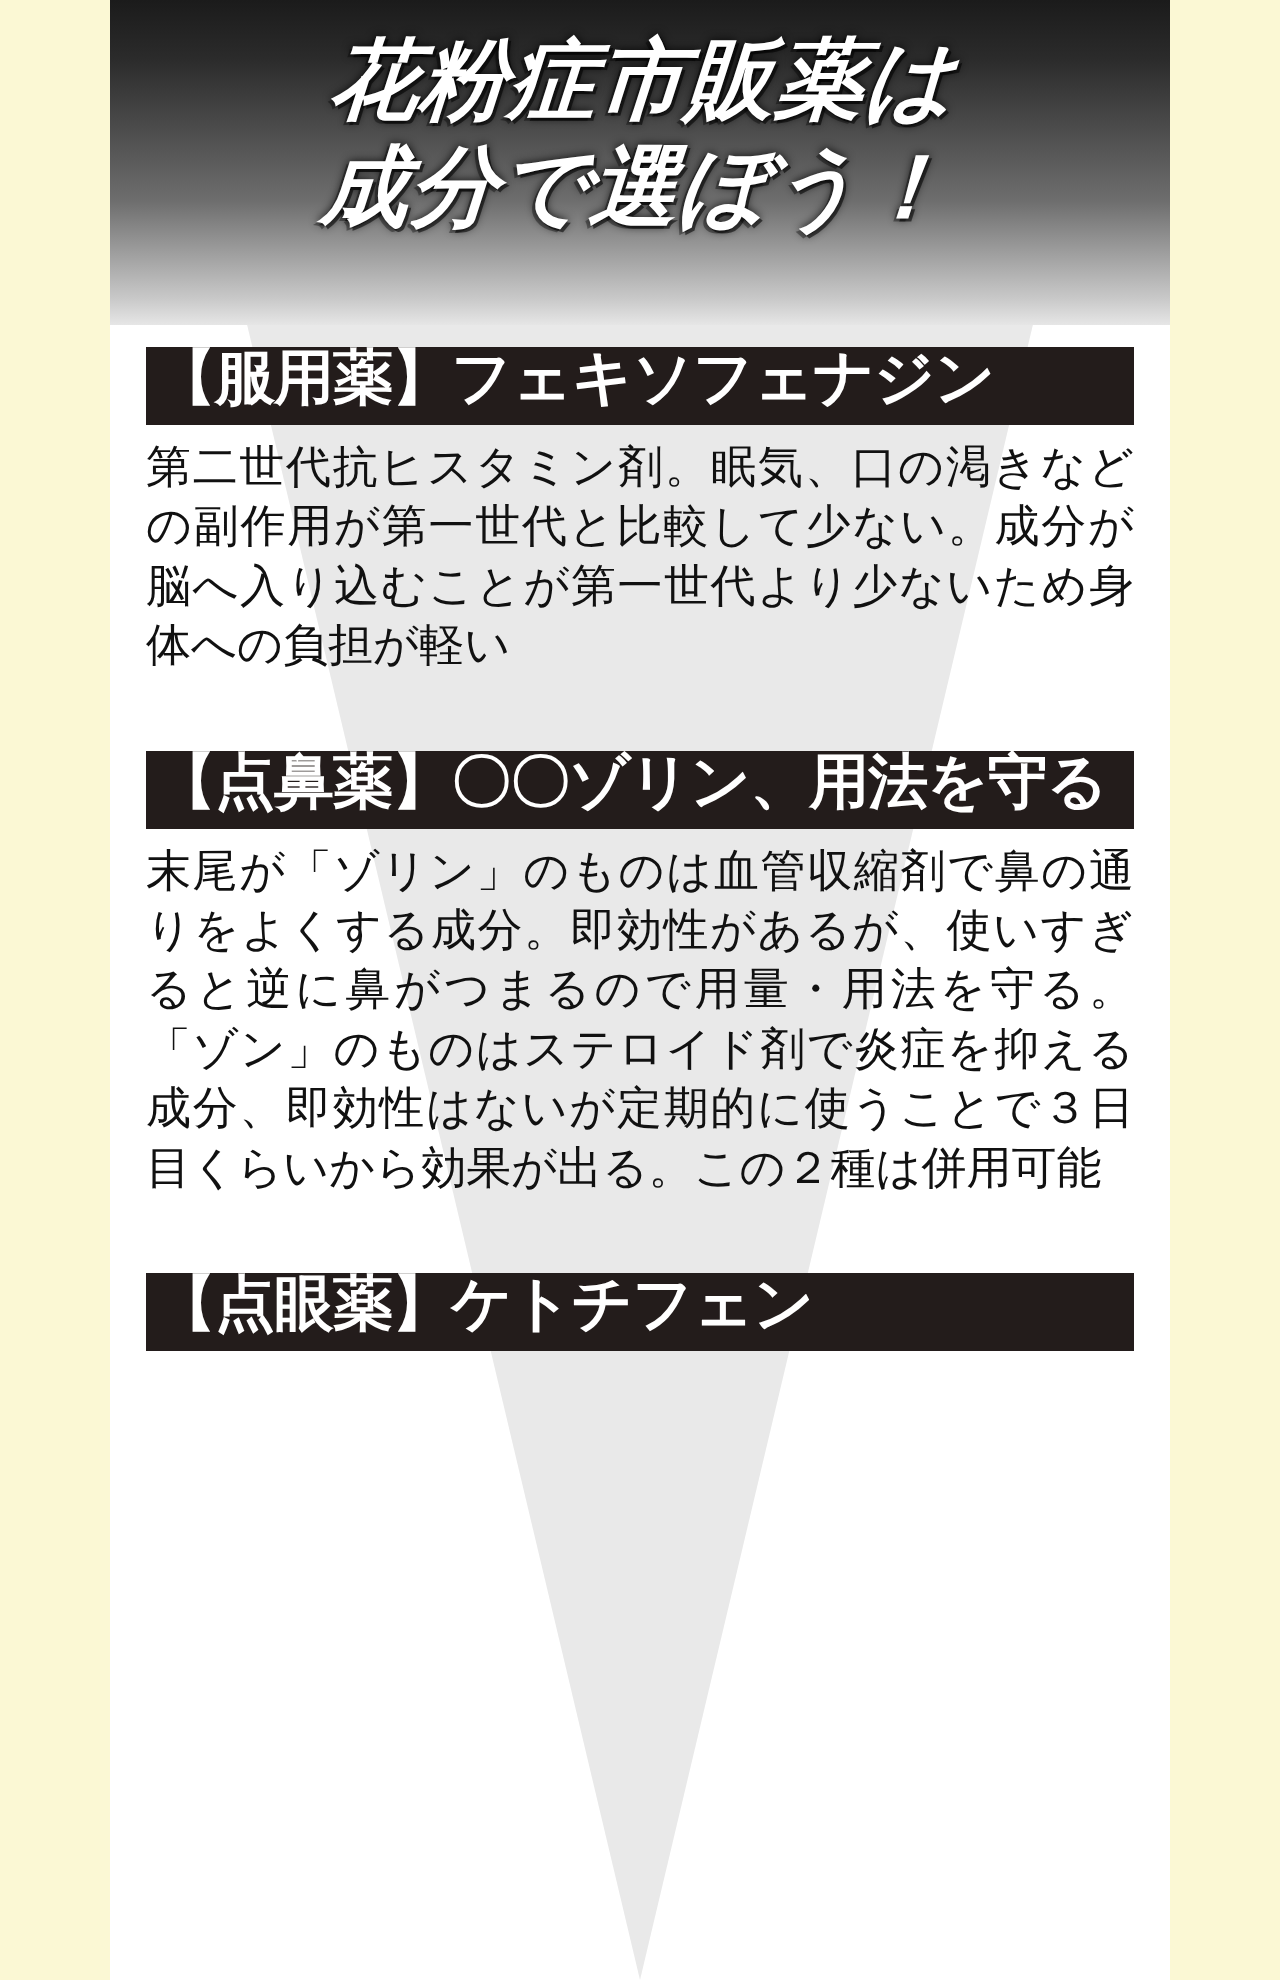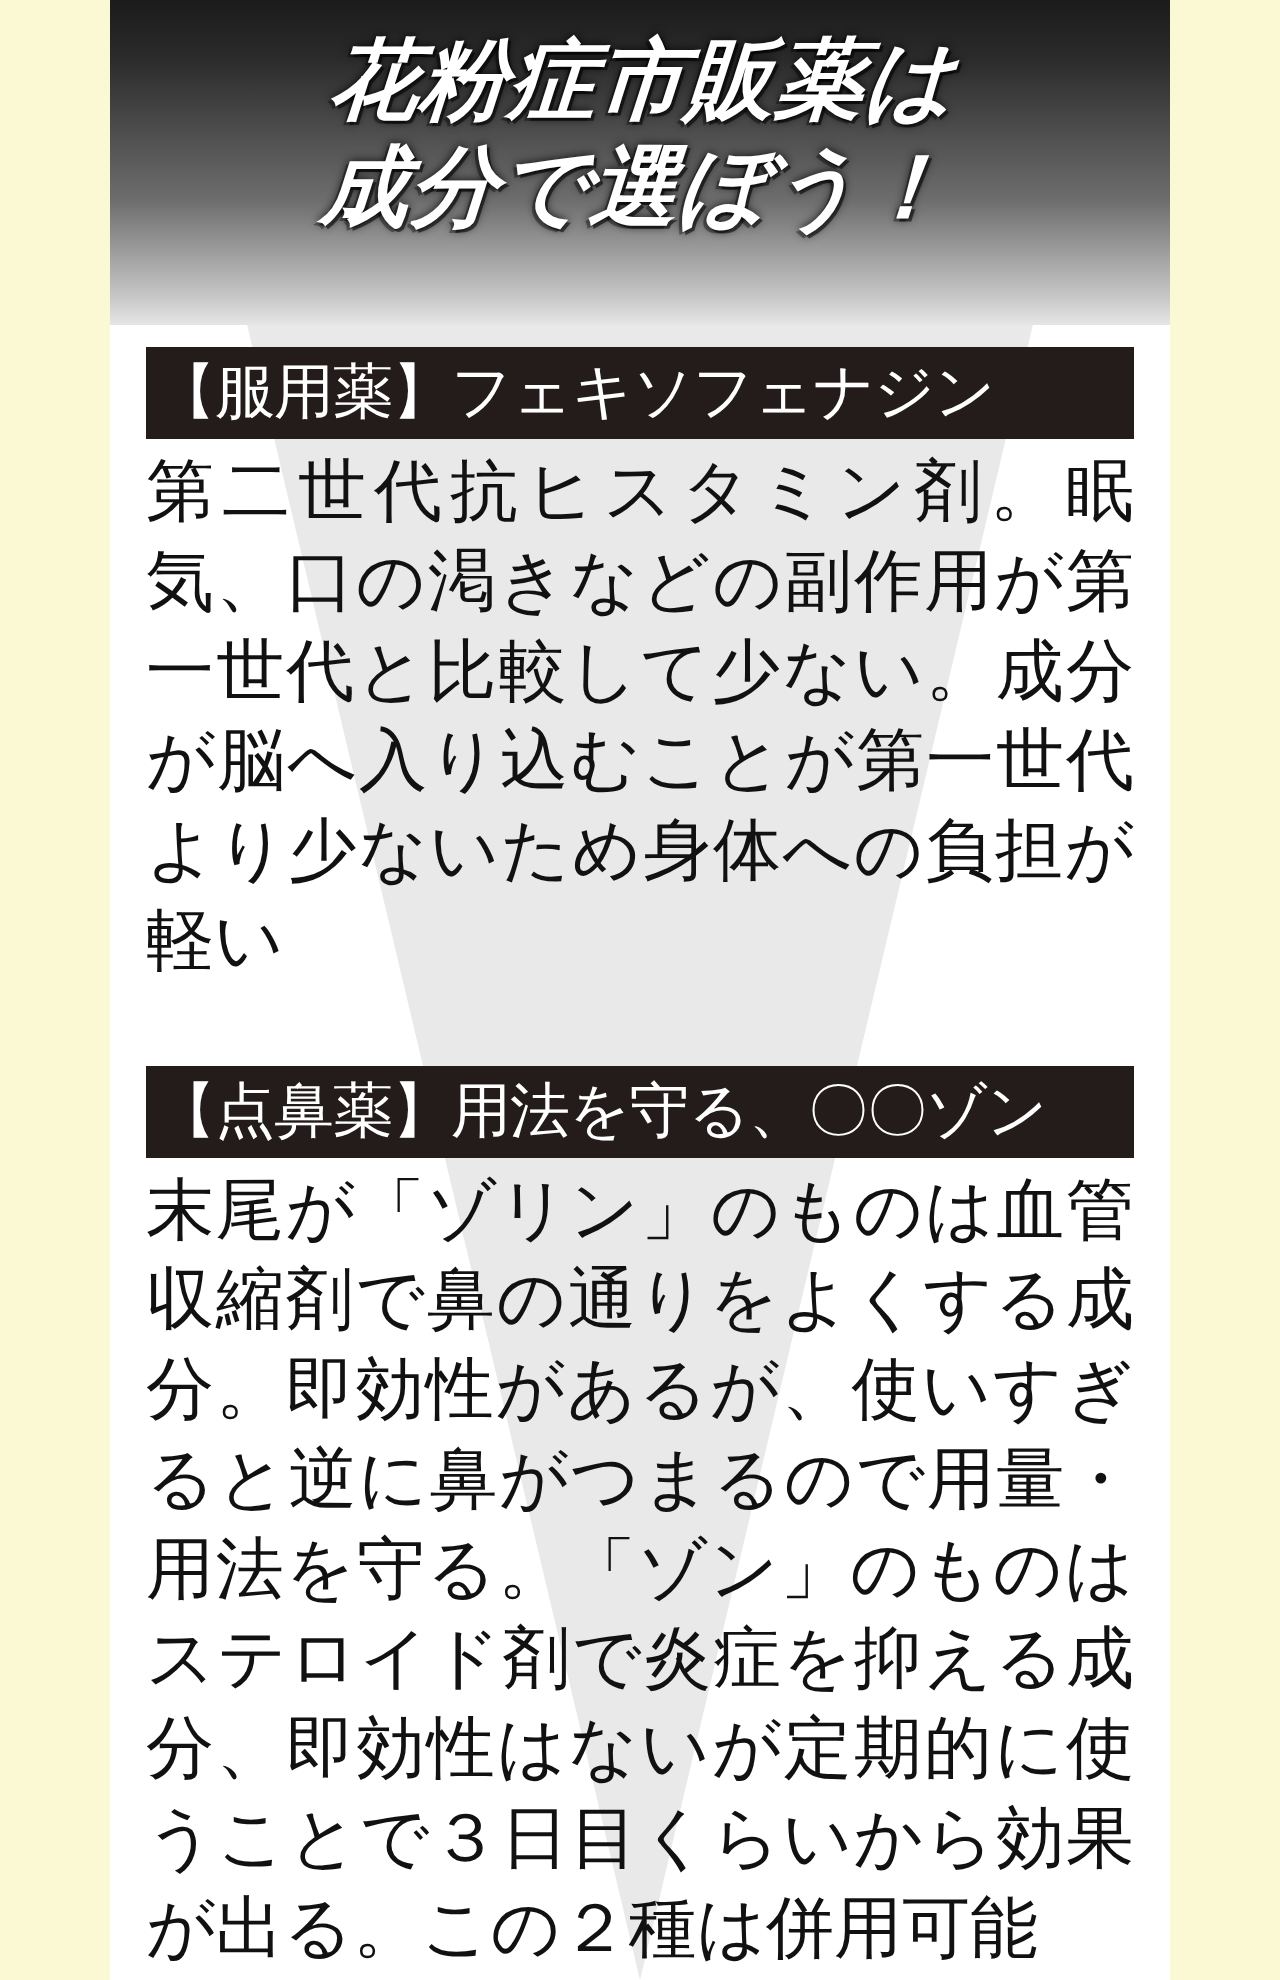--- a/index.html
+++ b/index.html
@@ -76,40 +76,40 @@
     z-index: 2;
     padding: 0 36px;
     box-sizing: border-box;
   }
   .section { margin-top: 24px; }
   .section.first { margin-top: 22px; }
 
   .section-head {
     background: #231c1b;
     color: #ffffff;
-    font-weight: normal;
+    font-weight: bold;
     font-size: 60px;
     line-height: 1.0;
-    padding: 14px 10px 18px 10px;
+    padding: 0 10px 18px 10px;
     text-align: left;
     white-space: nowrap;
     font-family: "DejaVu Sans", "Liberation Sans", sans-serif;
     letter-spacing: -1px;
     margin-top: 20px;
   }
   .section-head.centered { }
 
   .section-body {
     color: #111111;
-    font-size: 68px;
+    font-size: 45px;
     line-height: 1.32;
     letter-spacing: 0px;
     margin-top: 12px;
     text-align: justify;
-    font-family: Liberation Mono, monospace;
+    font-family: Liberation Sans, sans-serif;
     font-weight: 500;
   }
   .spacer-md { height: 52px; }
 </style>
 </head>
 <body>
 
 <div class="poster">
 
   <div class="beam">
@@ -126,21 +126,21 @@
   <div class="content">
 
     <div class="section first">
       <div class="section-head">【服用薬】フェキソフェナジン</div>
       <div class="section-body">第二世代抗ヒスタミン剤。眠気、口の渇きなどの副作用が第一世代と比較して少ない。成分が脳へ入り込むことが第一世代より少ないため身体への負担が軽い</div>
     </div>
 
     <div class="spacer-md"></div>
 
     <div class="section">
-      <div class="section-head">【点鼻薬】用法を守る、〇〇ゾン</div>
+      <div class="section-head">【点鼻薬】〇〇ゾリン、用法を守る</div>
       <div class="section-body">末尾が「ゾリン」のものは血管収縮剤で鼻の通りをよくする成分。即効性があるが、使いすぎると逆に鼻がつまるので用量・用法を守る。「ゾン」のものはステロイド剤で炎症を抑える成分、即効性はないが定期的に使うことで３日目くらいから効果が出る。この２種は併用可能</div>
     </div>
 
     <div class="spacer-md"></div>
 
     <div class="section">
       <div class="section-head centered">【点眼薬】ケトチフェン</div>
     </div>
 
   </div>

